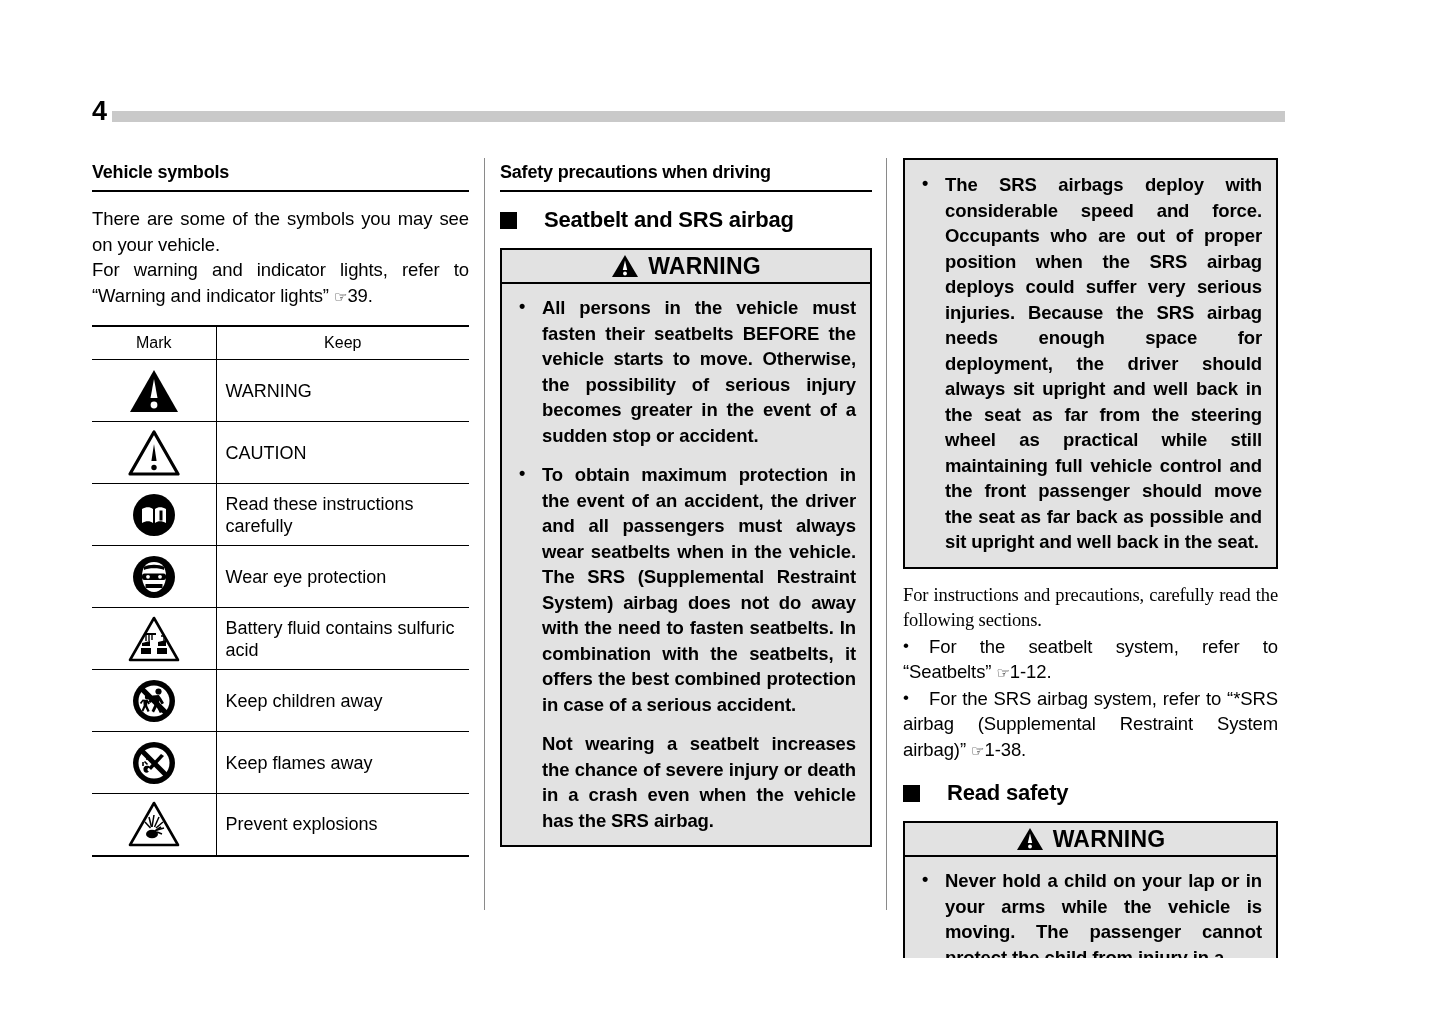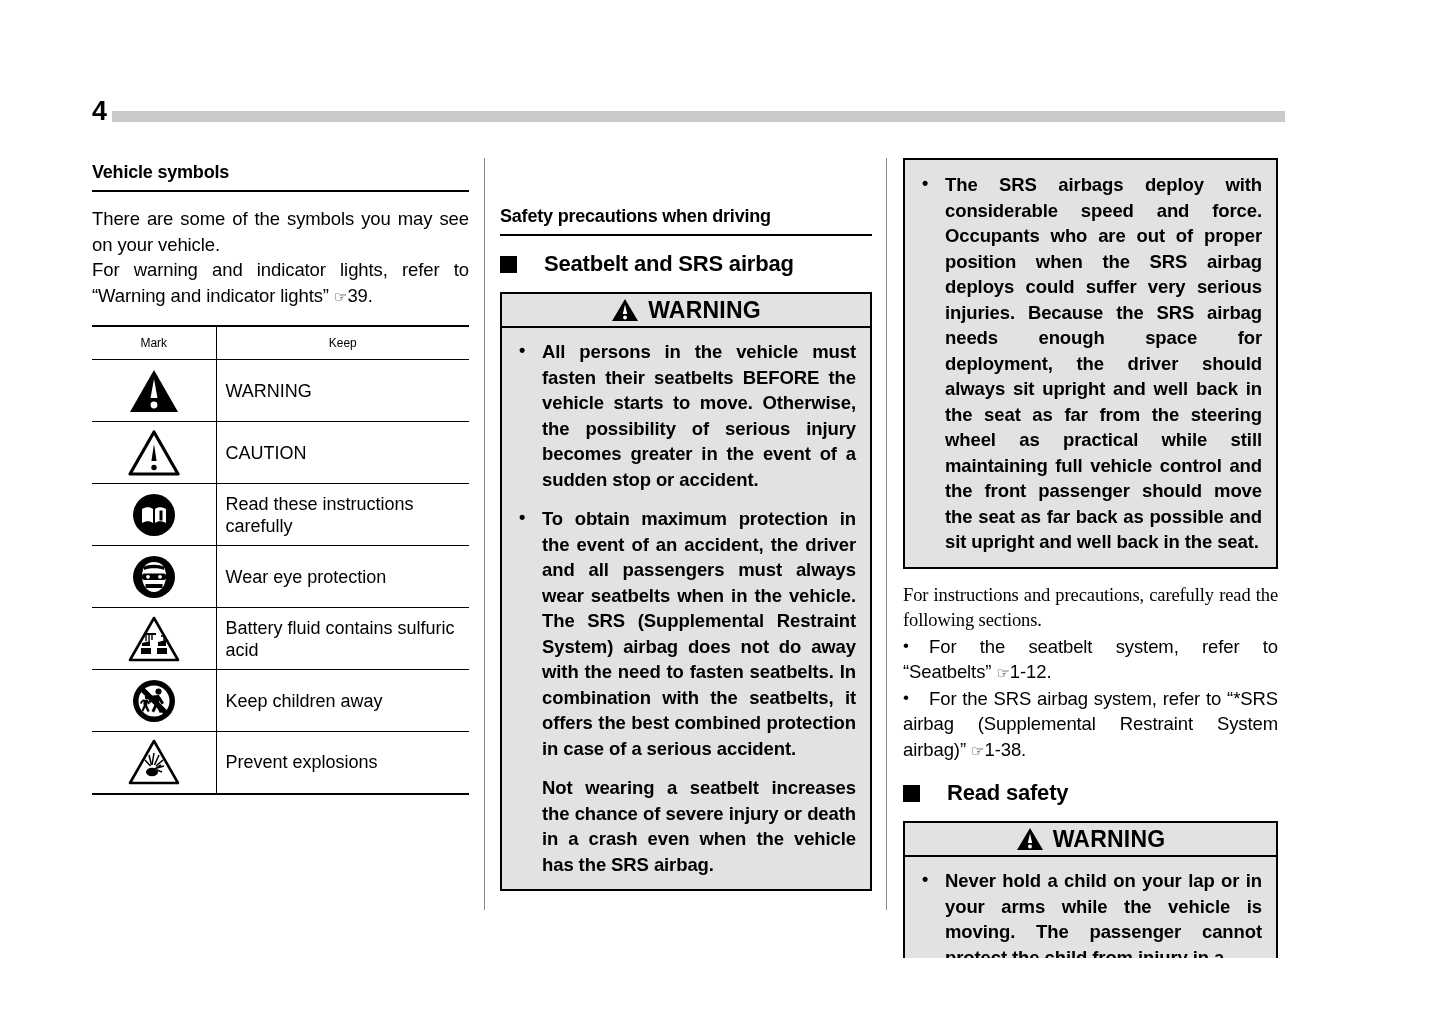--- a/index.html
+++ b/index.html
@@ -41,21 +41,21 @@
     position: absolute;
     left: 0; top: 158px;
     width: 1445px; height: 752px;
   }
   .col {
     position: absolute;
     top: 0;
     height: 752px;
   }
   .col-1 { left: 92px;  width: 377px; }
-  .col-2 { left: 500px; width: 372px; margin-top: 44px; }
+  .col-2 { left: 500px; width: 372px; }
   .col-3 { left: 903px; width: 375px; }
 
   .col-divider {
     position: absolute;
     top: 0; width: 1px; height: 752px;
     background: #8a8a8a;
   }
   .col-divider.d1 { left: 484px; }
   .col-divider.d2 { left: 886px; }
 
@@ -107,21 +107,21 @@
     border-bottom: 1.6px solid #000;
     padding: 0;
     vertical-align: middle;
   }
   table.sym th:first-child, table.sym td:first-child {
     border-right: 1.6px solid #000;
     width: 124px;
     text-align: center;
   }
   table.sym th {
-    font-size: 12px;
+    font-size: 16px;
     font-weight: normal;
     height: 32px;
     line-height: 32px;
   }
   table.sym tr.hdr th { border-top: 2.4px solid #000; }
   table.sym td.name {
     font-size: 18px;
     line-height: 22px;
     padding: 4px 0 4px 9px;
   }
@@ -307,20 +307,35 @@
                 <path d="M27.8 17 L30 20 L33 25 L30.6 26.4 L28.2 22.5 L28.2 27 L31.5 34 L28.8 35 L25.8 29 L23 34.5 L20.6 33 L23.4 27 L22.6 20.5 L19.5 25 L17.4 23.6 L21.5 17.6 Z"></path>
                 <circle cx="16.5" cy="19" r="2.6"></circle>
                 <path d="M16.7 22 L19 25.2 L17.5 26.6 L16.2 24.7 L16.2 27.8 L18.6 33 L16.6 34 L14.3 29.3 L12.4 33.6 L10.6 32.6 L12.7 27.6 L12.3 23 L10.3 26 L8.8 25 L11.6 21.5 Z"></path>
               </g>
               <path d="M9.8 9.8 L36.2 36.2" stroke="#000" stroke-width="5.2"></path>
             </svg>
           </td>
           <td class="name">Keep children away</td>
         </tr>
 
+        <tr>
+          <td class="mark-cell">
+            <svg width="46" height="46" viewBox="0 0 46 46">
+              <circle cx="23" cy="23" r="21" fill="#000"></circle>
+              <circle cx="23" cy="23" r="15.5" fill="#fff"></circle>
+              <g fill="#000">
+                <path d="M30 14 L33 16 L20 30 L17.5 27.5 Z"></path>
+                <path d="M18 26 C14 25 12 27 12.5 30 C13 33 16 33.5 18 31.5 C16.5 31 16 29.5 16.8 28.5 C17.4 27.7 18.4 27.6 19.2 28 Z"></path>
+                <path d="M13.5 21.5 L16.5 24.5 M12 26 L12 22 M15 19 L18 19" stroke="#000" stroke-width="1.6" fill="none"></path>
+              </g>
+              <path d="M9.8 9.8 L36.2 36.2" stroke="#000" stroke-width="5"></path>
+            </svg>
+          </td>
+          <td class="name">Keep flames away</td>
+        </tr>
 
         <tr>
           <td class="mark-cell">
             <svg width="52" height="46" viewBox="0 0 52 46">
               <path d="M26 2 L50 44 L2 44 Z" fill="#fff" stroke="#000" stroke-width="2.6" stroke-linejoin="round"></path>
               <g stroke="#000" stroke-width="1.5">
                 <path d="M26 14 L24 26"></path>
                 <path d="M31 16 L26.5 26"></path>
                 <path d="M35 21 L28 27"></path>
                 <path d="M36 27 L29 29"></path>

